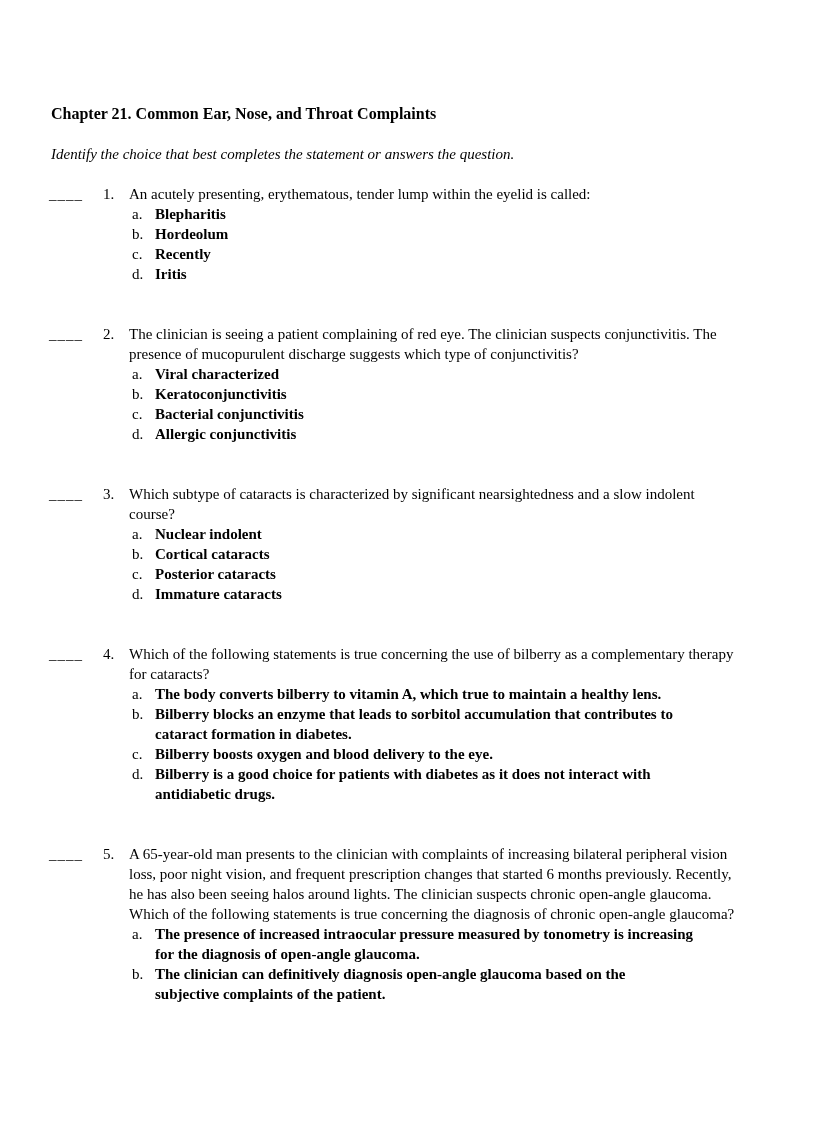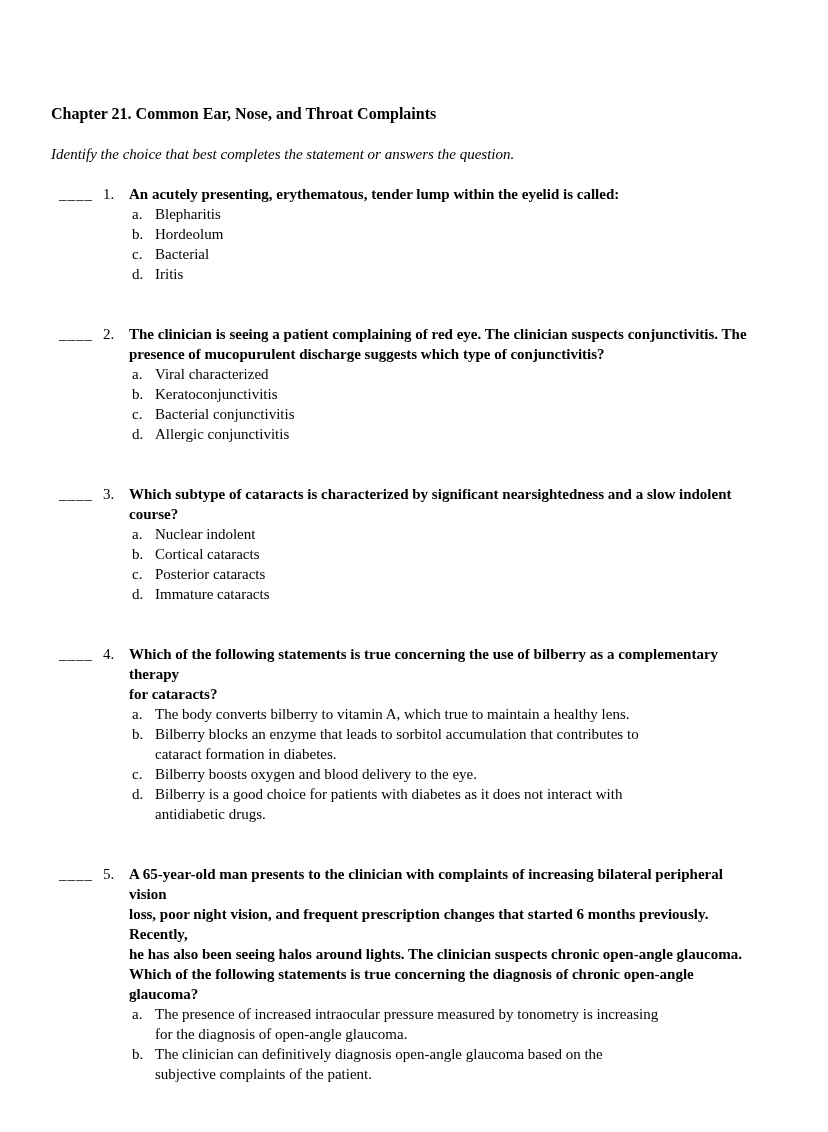--- a/index.html
+++ b/index.html
@@ -40,47 +40,46 @@
   }
   .question {
     display: flex;
     align-items: flex-start;
     margin: 0 0 40px 0;
   }
   .q-blank {
     flex: 0 0 54px;
     letter-spacing: 1px;
     white-space: pre;
-    text-align: center;
   }
   .q-num {
     flex: 0 0 26px;
   }
   .q-body {
     flex: 1 1 auto;
     min-width: 0;
   }
   .q-text {
     white-space: pre-wrap;
     margin: 0;
-    font-weight: bold;
   }
   .option {
     display: flex;
     align-items: flex-start;
   }
   .opt-letter {
     flex: 0 0 26px;
     box-sizing: border-box;
     padding-left: 3px;
   }
   .opt-text {
     flex: 1 1 auto;
     white-space: pre-wrap;
     min-width: 0;
+    font-weight: bold;
   }
 </style>
 </head>
 <body>
 
 <div class="page">
 
   <h1 class="doc-title">Chapter 21. Common Ear, Nose, and Throat Complaints</h1>
 
   <div class="instructions">Identify the choice that best completes the statement or answers the question.</div>
@@ -93,21 +92,21 @@
       <div class="option">
         <span class="opt-letter">a.</span>
         <span class="opt-text">Blepharitis</span>
       </div>
       <div class="option">
         <span class="opt-letter">b.</span>
         <span class="opt-text">Hordeolum</span>
       </div>
       <div class="option">
         <span class="opt-letter">c.</span>
-        <span class="opt-text">Bacterial</span>
+        <span class="opt-text">Recently</span>
       </div>
       <div class="option">
         <span class="opt-letter">d.</span>
         <span class="opt-text">Iritis</span>
       </div>
     </div>
   </div>
 
   <div class="question">
     <span class="q-blank">____</span>

